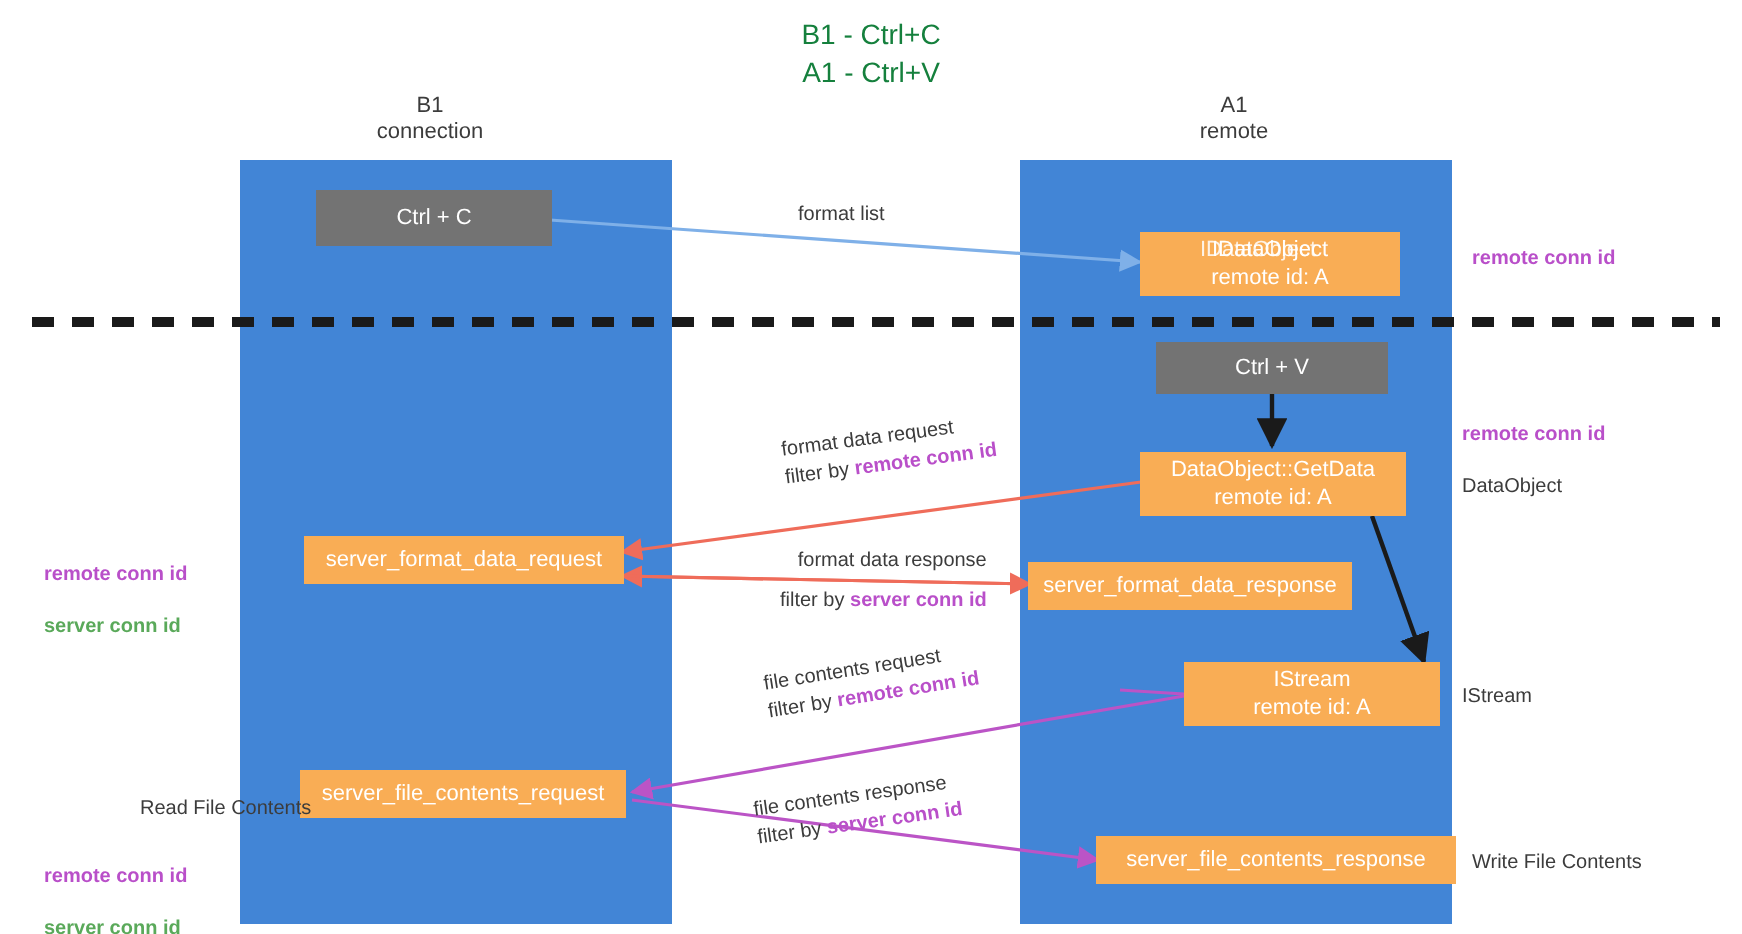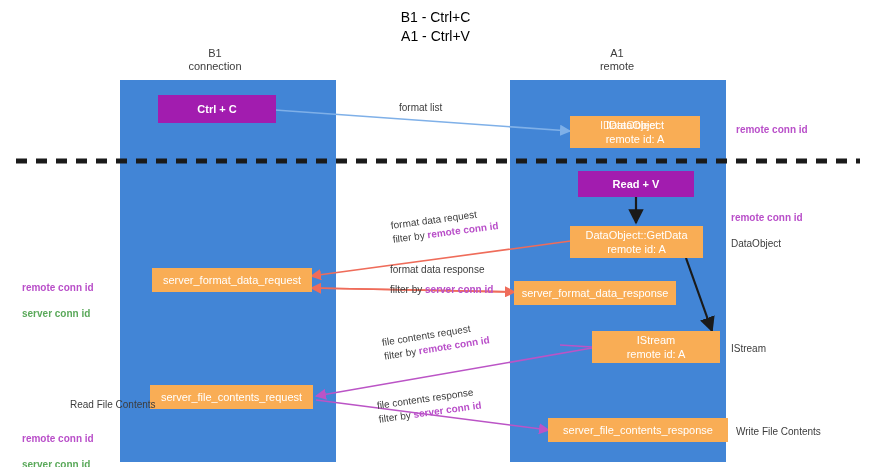--- a/index.html
+++ b/index.html
@@ -32,39 +32,39 @@
     text-align: center;
     color: #3c3c3c;
     font-size: 11px;
     line-height: 13px;
     white-space: pre-line;
   }
   .title-block {
     position: absolute;
     width: 100%;
     text-align: center;
-    color: #000000;
+    color: #15803d;
     font-size: 14px;
     line-height: 19px;
     white-space: pre-line;
   }
   .node {
     position: absolute;
     display: flex;
     flex-direction: column;
     align-items: center;
     justify-content: center;
     color: #ffffff;
     font-size: 11px;
     line-height: 14px;
     text-align: center;
     box-sizing: border-box;
   }
   .node.orange { background: #f9ad55; }
-  .node.green  { background: #a21caf; font-weight: bold; }
+  .node.green  { background: #737373; }
   .node .l2 { font-size: 11px; }
   .side-label {
     position: absolute;
     font-size: 10px;
     line-height: 13px;
     color: #3c3c3c;
     white-space: pre-line;
   }
   .side-label.magenta { color: #b94fc9; font-weight: bold; }
   .edge-label {
@@ -150,21 +150,21 @@
   </div>
 
   <div class="node orange" style="left:570px; top:116px; width:130px; height:32px;">
     <span>IDataObject</span>
     <span class="l2">remote id: A</span>
   </div>
 
   <div class="node-overlap" style="left:564px; top:118px; width:130px; opacity:0.85;">IDataObject</div>
 
   <div class="node green" style="left:578px; top:171px; width:116px; height:26px;">
-    <span>Read + V</span>
+    <span>Ctrl + V</span>
   </div>
 
   <div class="node orange" style="left:570px; top:226px; width:133px; height:32px;">
     <span>DataObject::GetData</span>
     <span class="l2">remote id: A</span>
   </div>
 
   <div class="node orange" style="left:152px; top:268px; width:160px; height:24px;">
     <span>server_format_data_request</span>
   </div>
@@ -190,21 +190,21 @@
     <span>format list</span>
   </div>
 
   <div class="edge-label" style="left:390px; top:219px; transform:rotate(-7.5deg); transform-origin:left top;">
     <div>format data request</div>
     <div>
       <span>filter by </span><span class="hl-magenta">remote conn id</span>
     </div>
   </div>
 
-  <div class="edge-label" style="left:390px; top:263px;">
+  <div class="edge-label" style="left:390px; top:274px;text-align:right;">
     <div>format data response</div>
     <div style="margin-top:6px;">
       <span>filter by </span><span class="hl-magenta">server conn id</span>
     </div>
   </div>
 
   <div class="edge-label" style="left:381px; top:336px; transform:rotate(-9deg); transform-origin:left top;">
     <div>file contents request</div>
     <div>
       <span>filter by </span><span class="hl-magenta">remote conn id</span>

